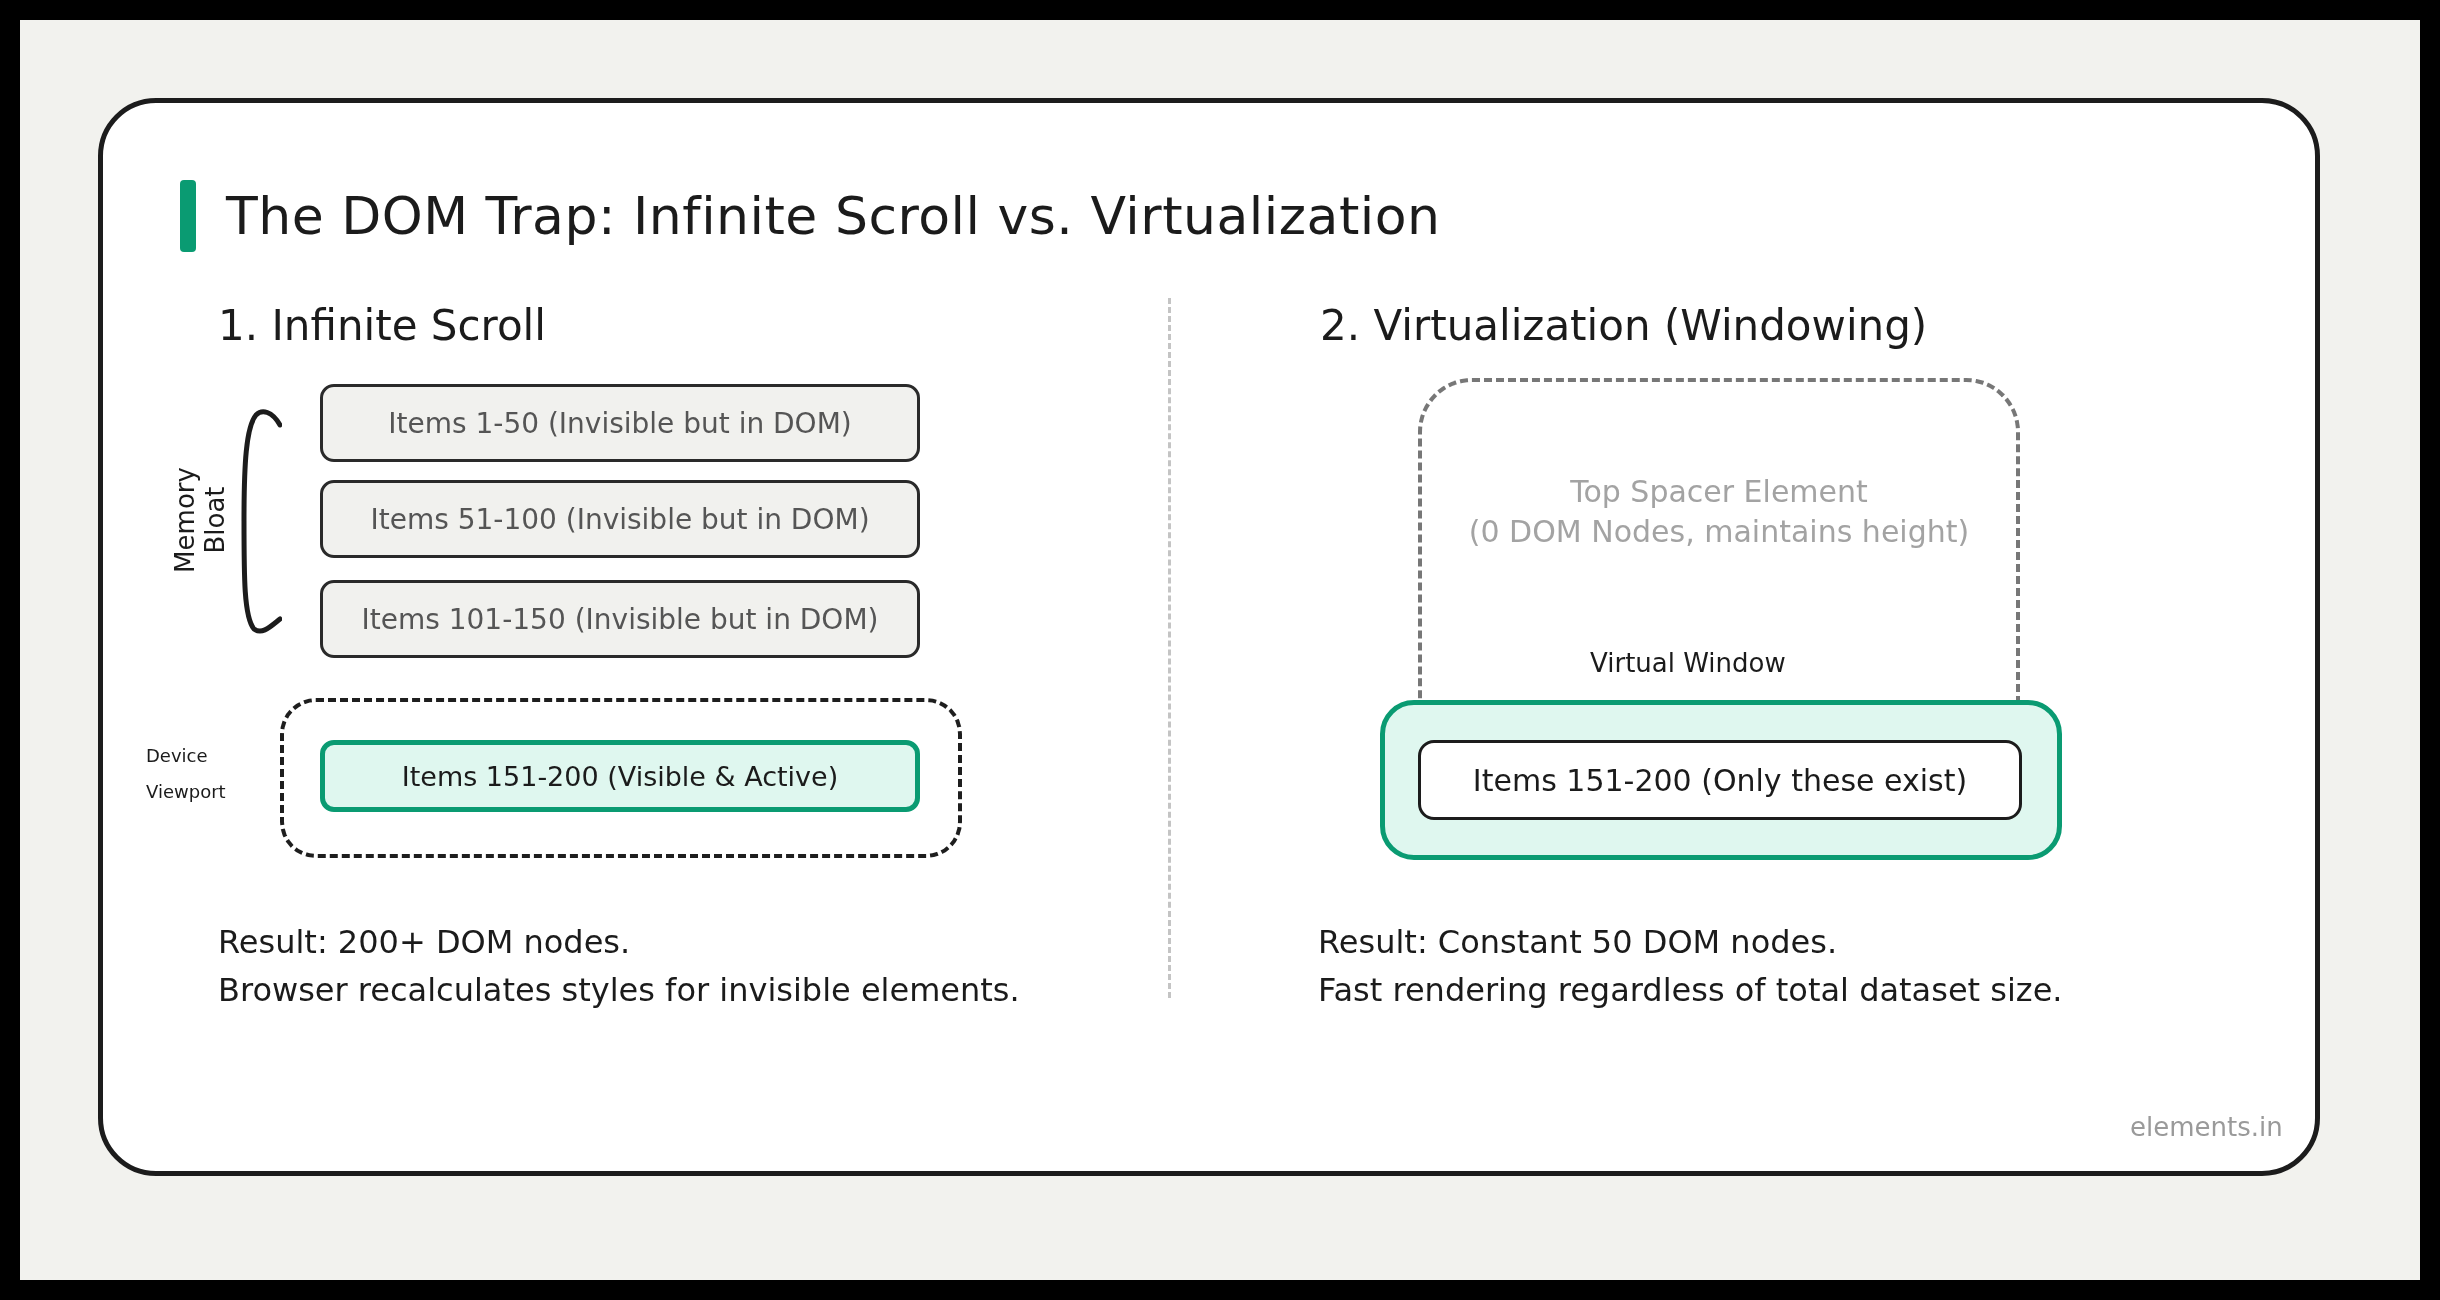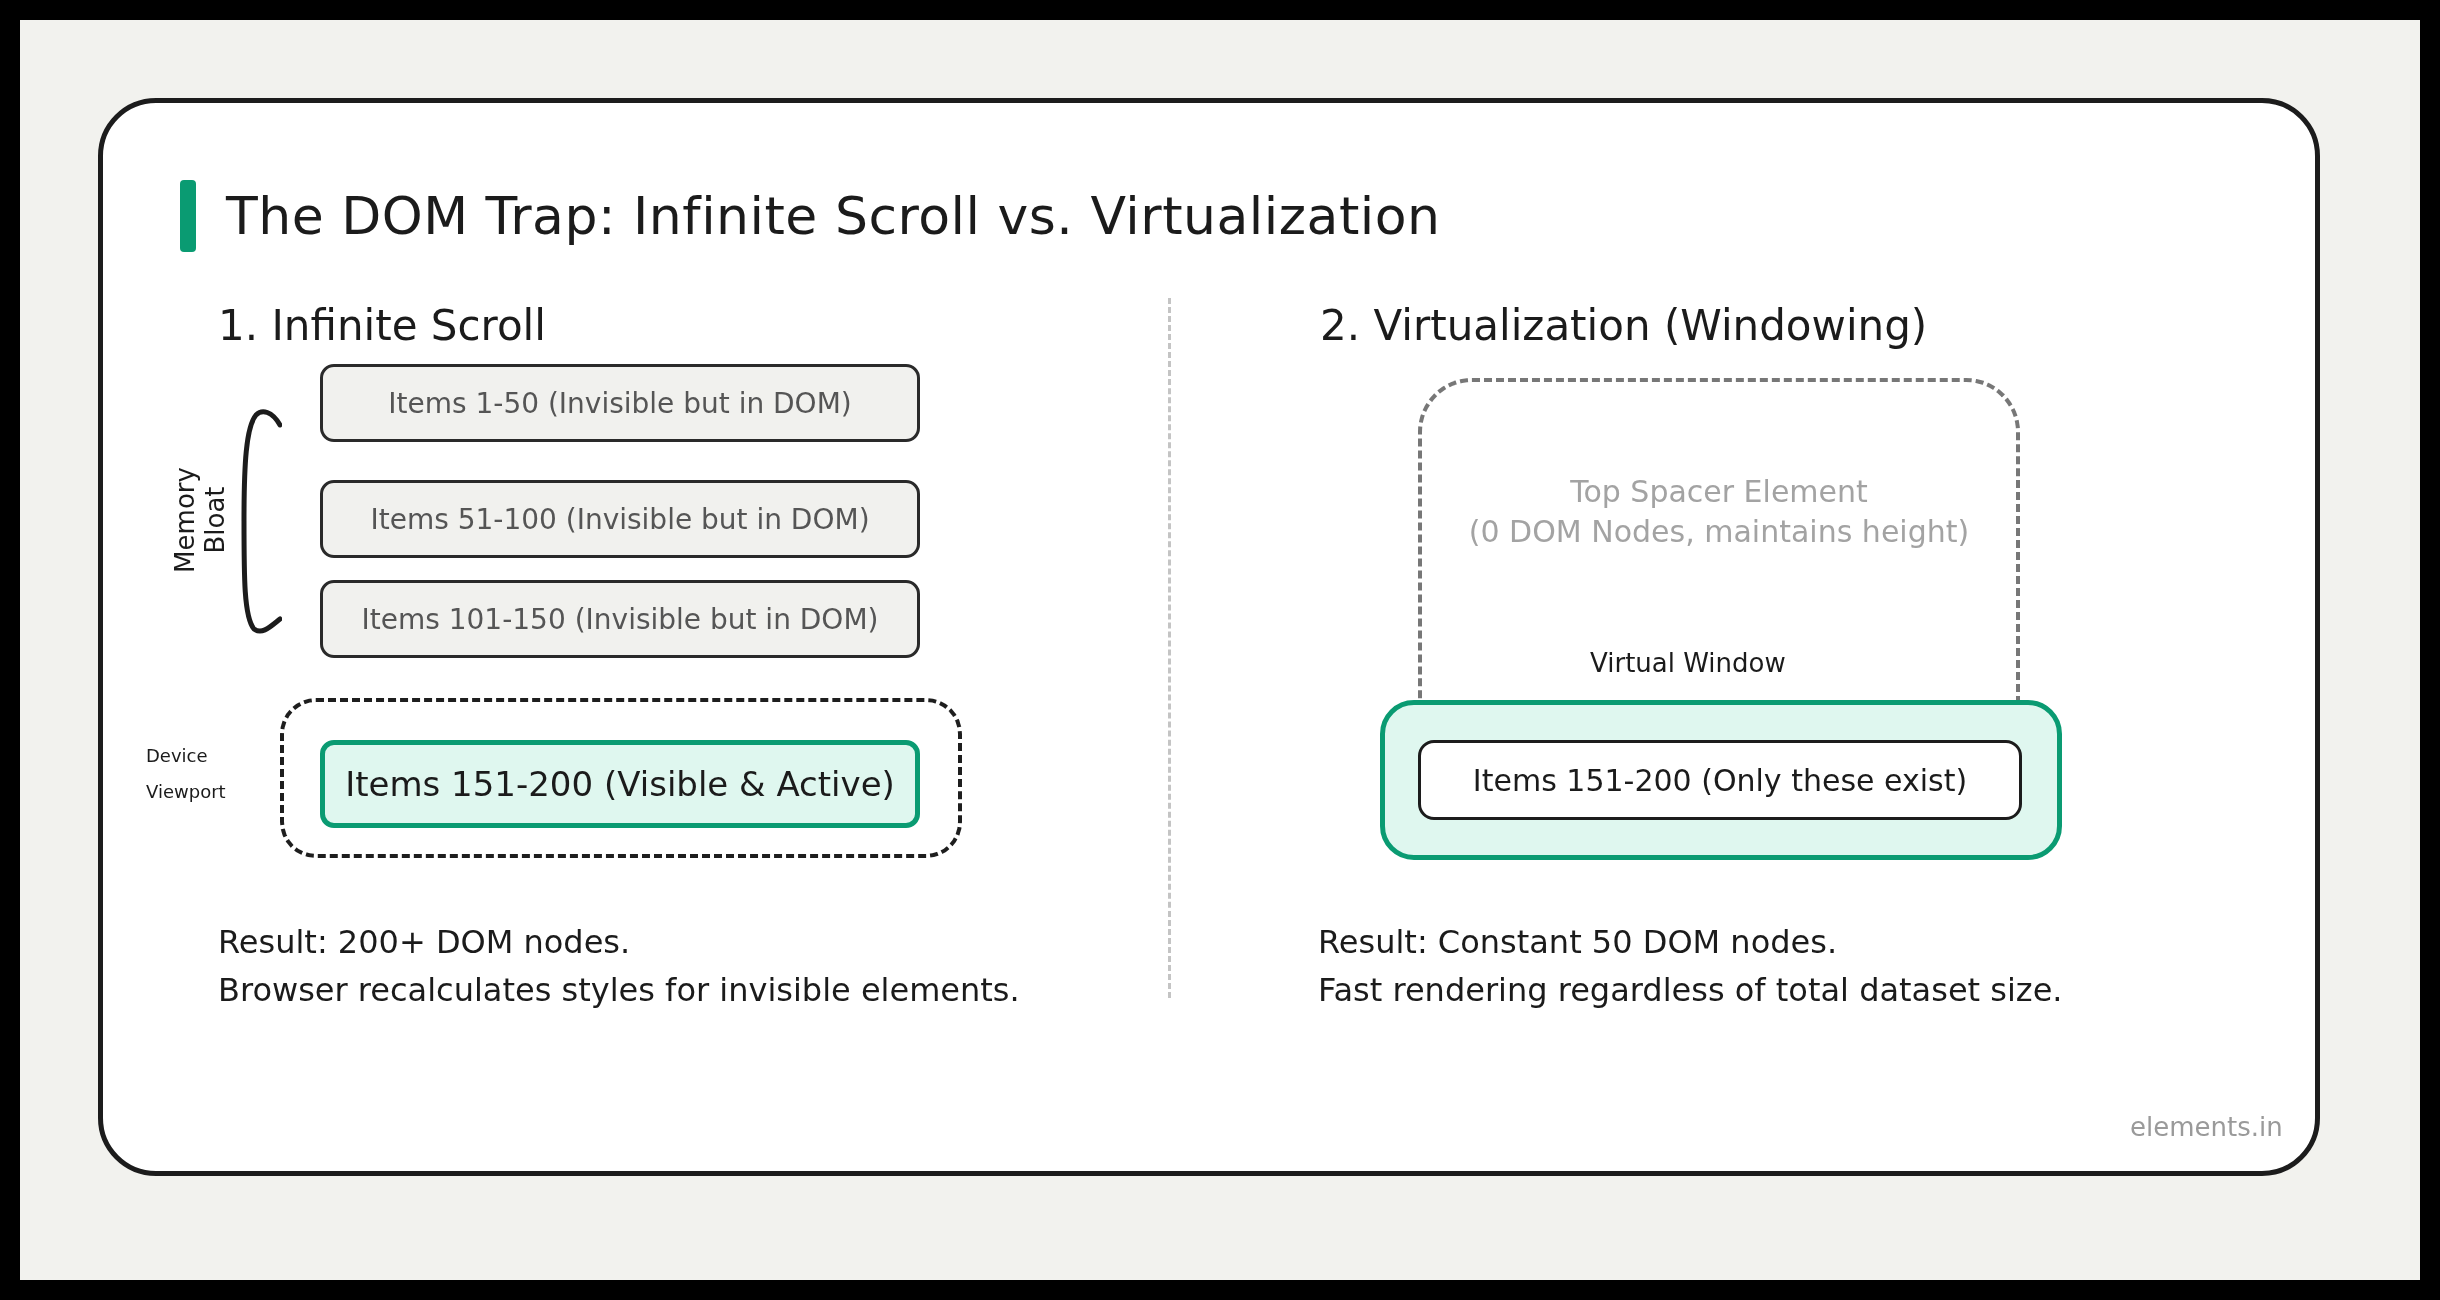--- a/index.html
+++ b/index.html
@@ -57,25 +57,25 @@
     .memory-label .rot {
       transform: rotate(-90deg);
       text-align: center; font-size: 26px; line-height: 30px; color: #1b1b1b;
       white-space: nowrap;
     }
     .viewport-box {
       left: 280px; top: 698px; width: 682px; height: 160px;
       border: 4px dashed #1e1e1e; border-radius: 36px; box-sizing: border-box;
     }
     .active-box {
-      left: 320px; top: 740px; width: 600px; height: 88px;
+      left: 320px; top: 740px; width: 600px; height: 72px;
       background: #dff7ef; border: 5px solid #0a9b72; border-radius: 14px;
       box-sizing: border-box;
       display: flex; align-items: center; justify-content: center;
-      font-size: 34px; color: #1b1b1b; white-space: nowrap;
+      font-size: 27px; color: #1b1b1b; white-space: nowrap;
     }
     .device-label {
       left: 146px; top: 738px; font-size: 18px; line-height: 36px; color: #1b1b1b;
     }
     .spacer-box {
       left: 1418px; top: 378px; width: 602px; height: 380px;
       border: 4px dashed #777777; border-bottom: none;
       border-radius: 54px 54px 0 0; box-sizing: border-box;
     }
     .spacer-text {
@@ -118,21 +118,21 @@
 <div class="abs memory-label">
   <div class="rot">
     <div>Memory</div>
     <div>Bloat</div>
   </div>
 </div>
 <svg class="abs bracket" viewBox="0 0 50 232" width="50" height="232">
   <path d="M48 20 C 40 6, 30 4, 24 10 C 14 22, 12 60, 12 116 C 12 172, 12 212, 22 224 C 30 230, 38 222, 48 214" fill="none" stroke="#1c1c1c" stroke-width="5" stroke-linecap="round"></path>
 </svg>
 
-<div class="abs item-box" style="top:364px;">
+<div class="abs item-box" style="top:384px;">
   <span>Items 1-50 (Invisible but in DOM)</span>
 </div>
 <div class="abs item-box" style="top:480px;">
   <span>Items 51-100 (Invisible but in DOM)</span>
 </div>
 <div class="abs item-box" style="top:580px;">
   <span>Items 101-150 (Invisible but in DOM)</span>
 </div>
 
 <div class="abs device-label">

